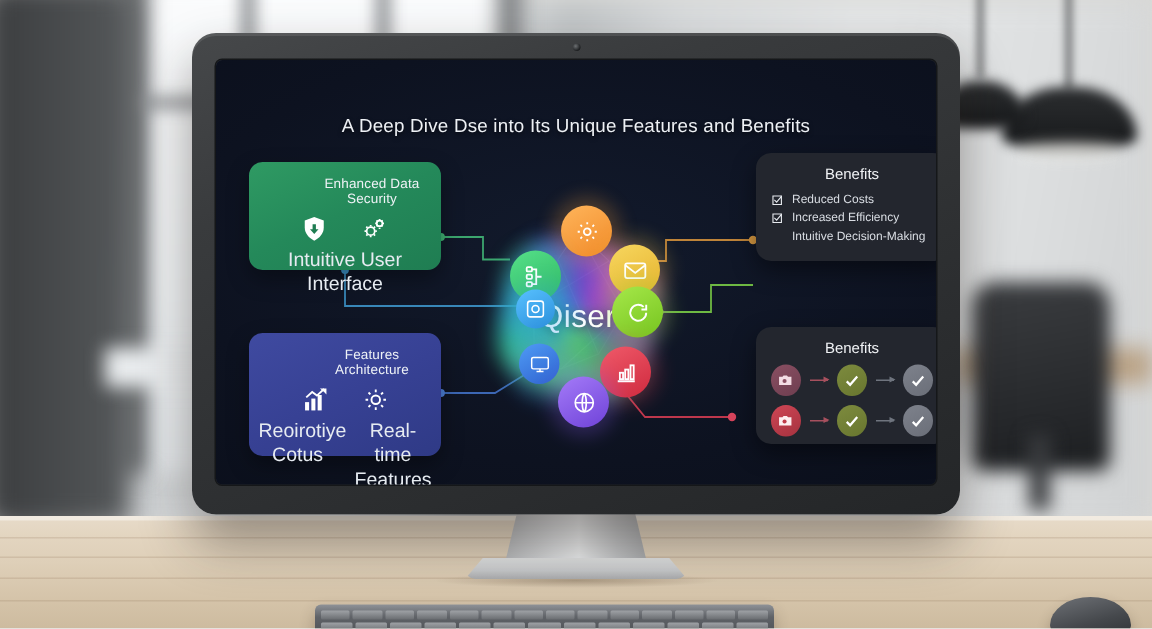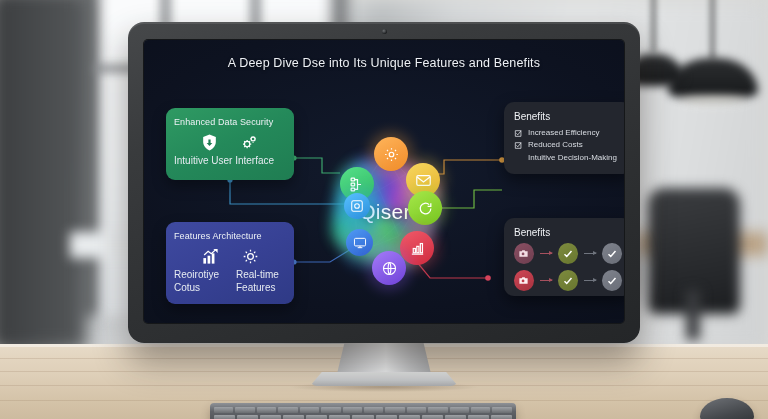--- a/index.html
+++ b/index.html
@@ -99,44 +99,44 @@
   .kb-key { flex:1; border-radius:1px; background: linear-gradient(180deg,#9fa2a6,#6a6d71); }
   .mouse {
     position: absolute; left: 700px; top: 398px; width: 54px; height: 30px;
     border-radius: 50% 50% 46% 46% / 62% 62% 38% 38%;
     background: linear-gradient(165deg,#6f7277,#45484c 55%,#2c2f32);
     box-shadow: 0 5px 9px rgba(60,48,36,.32);
   }
 
   
   .title {
-    position: absolute; left: 0; right: 0; top: 16px;
+    position: absolute; left: 0; right: 0; top: 37px;
     text-align: center; color: #eef1f5; font-size: 12.5px; letter-spacing: .15px;
     text-shadow: 0 1px 3px rgba(0,0,0,.6);
   }
   .card { position: absolute; border-radius: 9px; padding: 9px 8px 8px; }
-  .card-title { font-size: 9px; color: #eef2f6; text-align: left; letter-spacing: .1px; }
+  .card-title { font-size: 9px; color: #eef2f6; text-align: center; letter-spacing: .1px; margin-left: 36px; }
   .card-icons { display: flex; justify-content: center; gap: 20px; margin: 6px 0 3px; }
-  .card-sub { font-size: 10px; color: #e6ebf1; text-align: left; line-height: 1.25; }
+  .card-sub { font-size: 13px; color: #e6ebf1; text-align: center; line-height: 1.25; }
   .card-subs { display:flex; justify-content:center; gap: 12px; margin-top: 2px; }
   .card-subs .card-sub { width: 52px; }
 
   #card-security {
     left: 22px; top: 68px; width: 128px; height: 72px;
     background: linear-gradient(155deg,#2f9a63 0%, #24895a 48%, #1f7d52 100%);
     box-shadow: 0 6px 14px rgba(0,0,0,.35);
   }
   #card-architecture {
     left: 22px; top: 182px; width: 128px; height: 82px;
     background: linear-gradient(155deg,#3f4aa0 0%, #374194 50%, #2f3a86 100%);
     box-shadow: 0 6px 14px rgba(0,0,0,.35);
   }
   .bcard {
     position: absolute; border-radius: 10px; padding: 9px 10px;
-    background: #23262e; box-shadow: 0 6px 16px rgba(0,0,0,.45);
+    background: #23262e; box-shadow: 0 6px 16px rgba(0,0,0,.45); text-align: center;
   }
   #card-benefits-1 { left: 360px; top: 62px; width: 128px; height: 72px; }
   #card-benefits-2 { left: 360px; top: 178px; width: 128px; height: 78px; }
   .bcard-title { font-size: 10px; color: #f0f2f5; margin-bottom: 5px; }
   .blist { list-style: none; }
   .blist li { display: flex; align-items: center; gap: 5px; font-size: 8px; color: #d9dde3; line-height: 1.55; }
   .blist li.noicon { padding-left: 14px; }
   .chk { width: 9px; height: 9px; flex: 0 0 9px; }
 
   .pill-rows { display: flex; flex-direction: column; gap: 6px; margin-top: 2px; }
@@ -351,28 +351,28 @@
       </div>
 
       <div class="bcard" id="card-benefits-1">
         <div class="bcard-title">Benefits</div>
         <ul class="blist">
           <li>
             <svg class="chk" viewBox="0 0 24 24" fill="none" stroke="#e7eaef" stroke-width="2">
               <path d="M3.5 4.5h15v15h-15z"></path>
                 <path d="M6 11.5l4 4 9-11"></path>
             </svg>
-            <span>Increased Efficiency</span>
+            <span>Reduced Costs</span>
           </li>
           <li>
             <svg class="chk" viewBox="0 0 24 24" fill="none" stroke="#e7eaef" stroke-width="2">
               <path d="M3.5 4.5h15v15h-15z"></path>
                 <path d="M6 11.5l4 4 9-11"></path>
             </svg>
-            <span>Reduced Costs</span>
+            <span>Increased Efficiency</span>
           </li>
           <li class="noicon">
             <span>Intuitive Decision-Making</span>
           </li>
         </ul>
       </div>
 
       <div class="bcard" id="card-benefits-2">
         <div class="bcard-title">Benefits</div>
         <div class="pill-rows">

